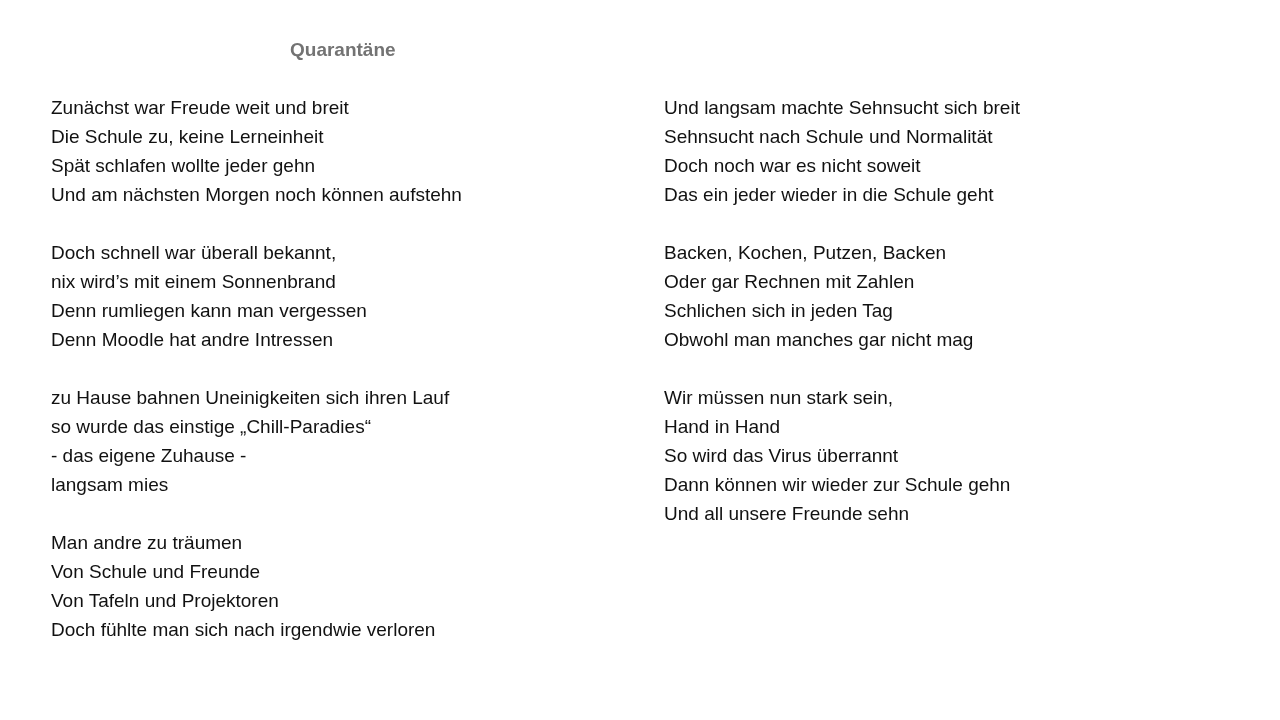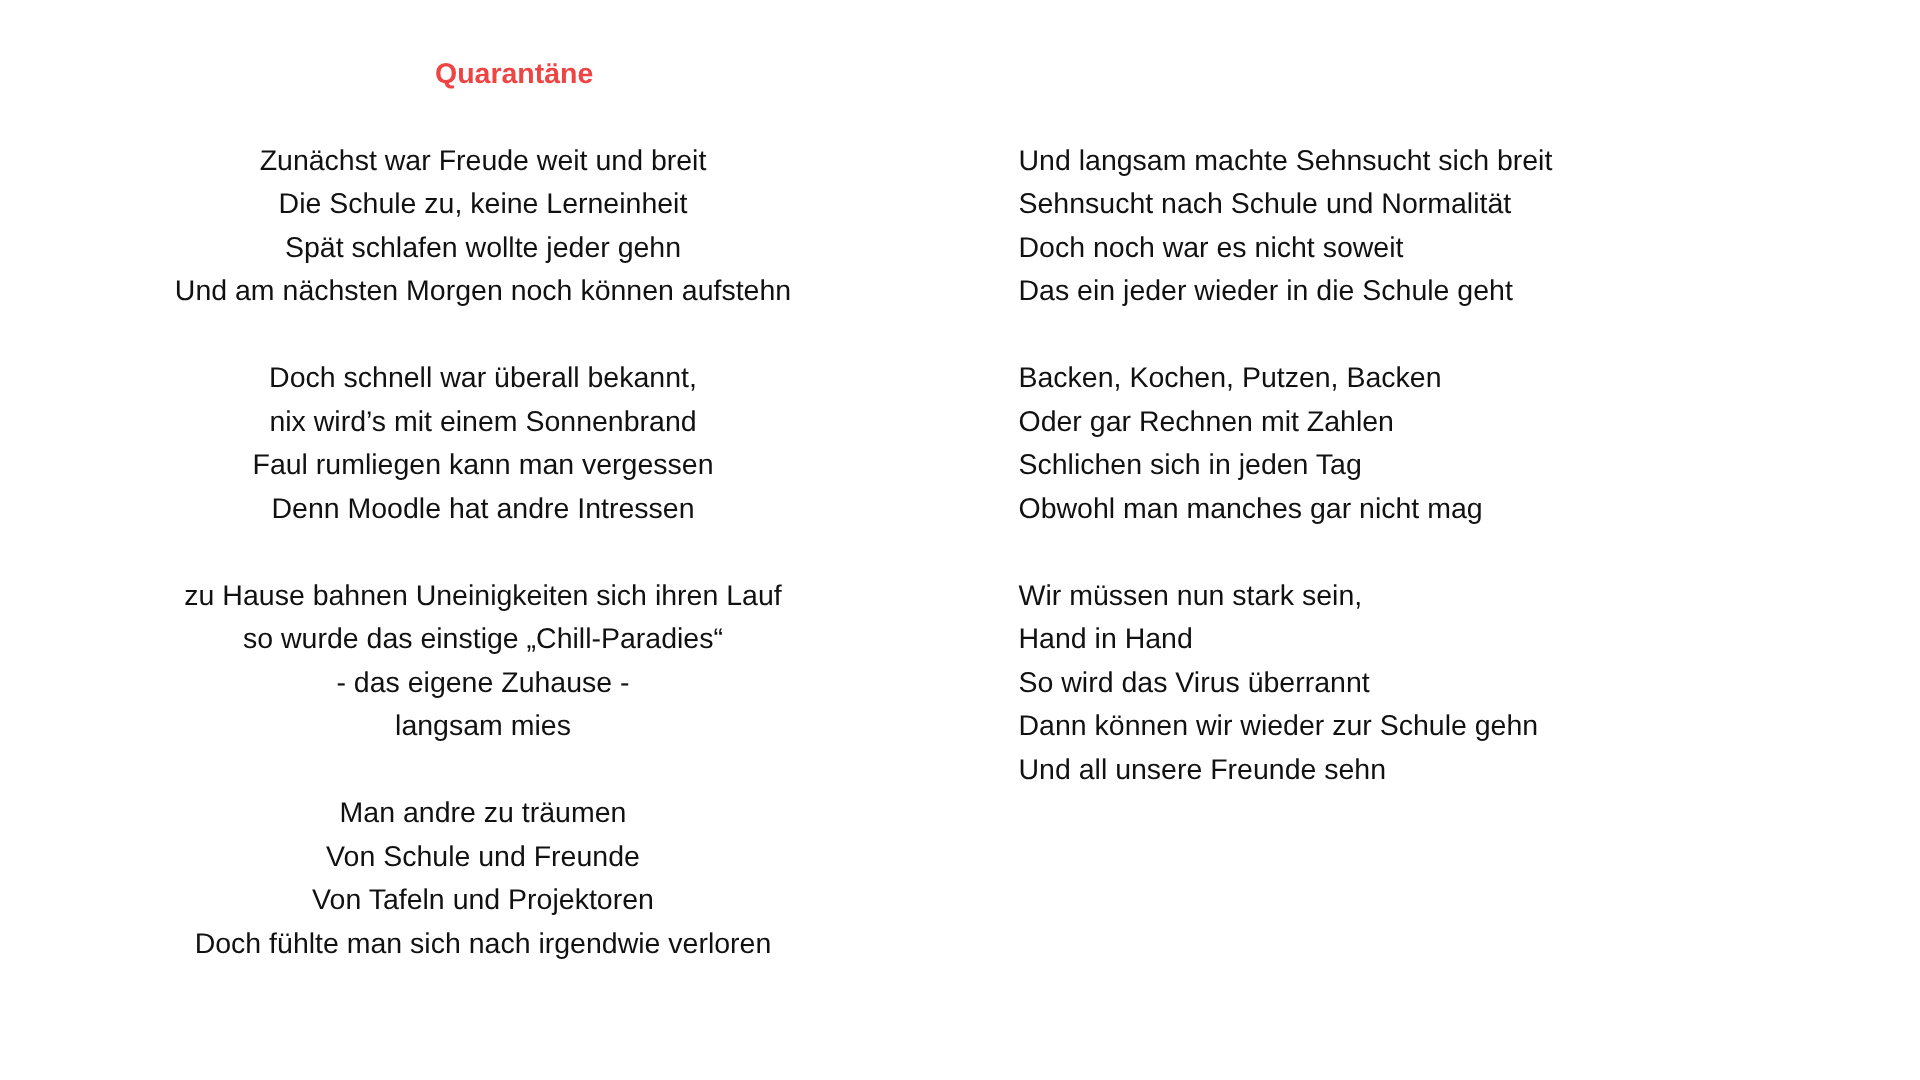--- a/index.html
+++ b/index.html
@@ -17,32 +17,32 @@
     color: #111111;
   }
   .title {
     position: absolute;
     left: 290px;
     top: 36px;
     margin: 0;
     font-size: 19px;
     font-weight: 700;
     line-height: 28px;
-    color: #ef4444;
+    color: #737373;
   }
   .column {
     position: absolute;
     top: 93px;
     width: 580px;
     font-size: 19px;
     line-height: 29px;
     font-weight: 400;
   }
-  .column-left  { left: 32px; text-align: center; }
-  .column-right { left: 679px; }
+  .column-left  { left: 51px; }
+  .column-right { left: 664px; }
   .stanza {
     margin: 0 0 29px 0;
     padding: 0;
   }
   .poem-line {
     display: block;
     white-space: nowrap;
   }
 </style>
 </head>
@@ -54,21 +54,21 @@
   <div class="column column-left">
       <p class="stanza">
         <span class="poem-line">Zunächst war Freude weit und breit</span>
         <span class="poem-line">Die Schule zu, keine Lerneinheit</span>
         <span class="poem-line">Spät schlafen wollte jeder gehn</span>
         <span class="poem-line">Und am nächsten Morgen noch können aufstehn</span>
       </p>
       <p class="stanza">
         <span class="poem-line">Doch schnell war überall bekannt,</span>
         <span class="poem-line">nix wird’s mit einem Sonnenbrand</span>
-        <span class="poem-line">Faul rumliegen kann man vergessen</span>
+        <span class="poem-line">Denn rumliegen kann man vergessen</span>
         <span class="poem-line">Denn Moodle hat andre Intressen</span>
       </p>
       <p class="stanza">
         <span class="poem-line">zu Hause bahnen Uneinigkeiten sich ihren Lauf</span>
         <span class="poem-line">so wurde das einstige „Chill-Paradies“</span>
         <span class="poem-line">- das eigene Zuhause -</span>
         <span class="poem-line">langsam mies</span>
       </p>
       <p class="stanza">
         <span class="poem-line">Man andre zu träumen</span>

